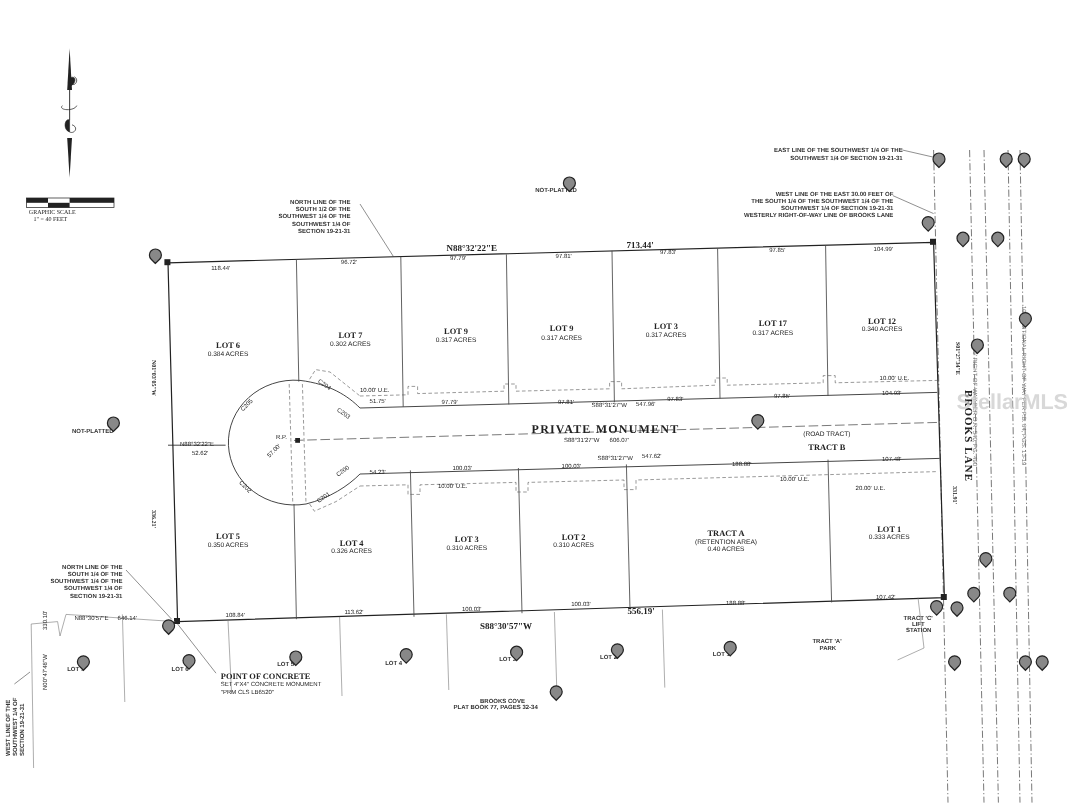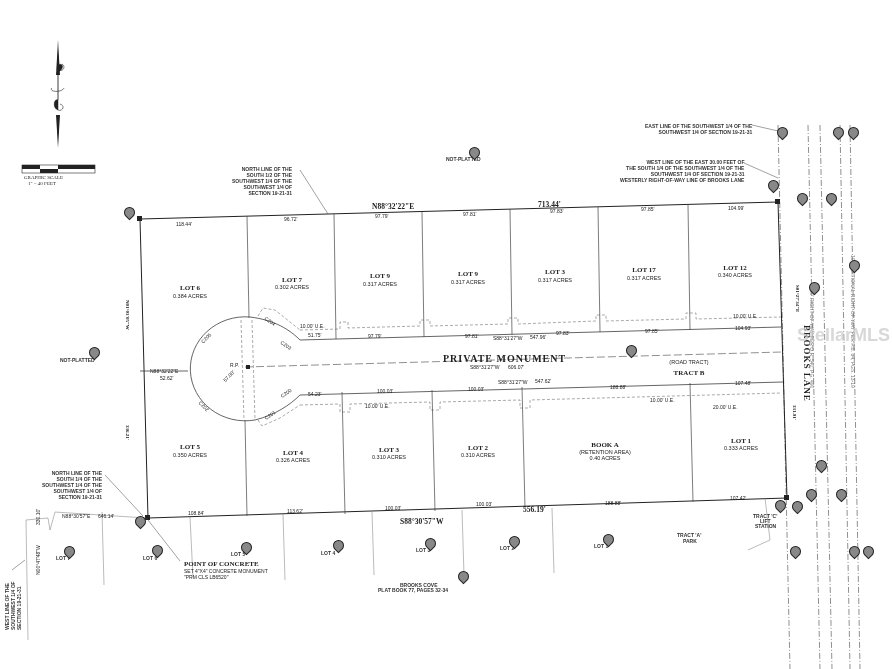--- a/index.html
+++ b/index.html
@@ -110,21 +110,21 @@
     <line x1="12" y1="570" x2="25" y2="560"></line>
   </g>
 
   <rect x="246" y="365" width="4" height="4" fill="#222"></rect>
 </svg>
 
 <div class="scale-title" style="left:24px;top:175px;">GRAPHIC SCALE</div>
 <div class="scale-title" style="left:28px;top:181px;">1" = 40 FEET</div>
 
 <div class="bearing" style="left:372px;top:202px;">N88°32'22"E</div>
-<div class="bearing" style="left:522px;top:200px;margin-left:16px;">713.44'</div>
+<div class="bearing" style="left:522px;top:200px;">713.44'</div>
 <div class="bearing" style="left:400px;top:517px;">S88°30'57"W</div>
 <div class="bearing" style="left:523px;top:505px;">556.19'</div>
 <div class="vtext bearing" style="left:130px;top:300px;transform:rotate(90deg);">N01°03'05"W</div>
 <div class="vtext bearing" style="left:130px;top:425px;transform:rotate(90deg);">336.21'</div>
 <div class="vtext bearing" style="left:800px;top:285px;transform:rotate(90deg);">S01°27'34"E</div>
 <div class="vtext bearing" style="left:797px;top:405px;transform:rotate(90deg);">331.91'</div>
 <div class="lbl" style="left:62px;top:513px;">N88°30'57"E</div>
 <div class="lbl" style="left:98px;top:513px;">646.14'</div>
 <div class="lbl" style="left:150px;top:368px;">N88°32'22"E</div>
 <div class="lbl" style="left:160px;top:375px;">52.62'</div>
@@ -219,21 +219,21 @@
   <div class="lbl" style="left:385px;top:505px;">100.03'</div>
   <div class="lbl" style="left:377px;top:388px;">100.03'</div>
 </div>
 <div>
   <div class="lotname" style="left:478px;top:444px;">LOT 2</div>
   <div class="acres" style="left:478px;top:452px;">0.310 ACRES</div>
   <div class="lbl" style="left:476px;top:501px;">100.03'</div>
   <div class="lbl" style="left:468px;top:386px;">100.03'</div>
 </div>
 <div>
-  <div class="lotname" style="left:605px;top:441px;">BOOK A</div>
+  <div class="lotname" style="left:605px;top:441px;">TRACT A</div>
   <div class="acres" style="left:605px;top:449px;">(RETENTION AREA)</div>
   <div class="acres" style="left:605px;top:455px;">0.40 ACRES</div>
   <div class="lbl" style="left:605px;top:500px;">188.88'</div>
   <div class="lbl" style="left:610px;top:384px;">188.88'</div>
 </div>
 <div>
   <div class="lotname" style="left:741px;top:437px;">LOT 1</div>
   <div class="acres" style="left:741px;top:445px;">0.333 ACRES</div>
   <div class="lbl" style="left:730px;top:495px;">107.42'</div>
   <div class="lbl" style="left:735px;top:380px;">107.48'</div>

